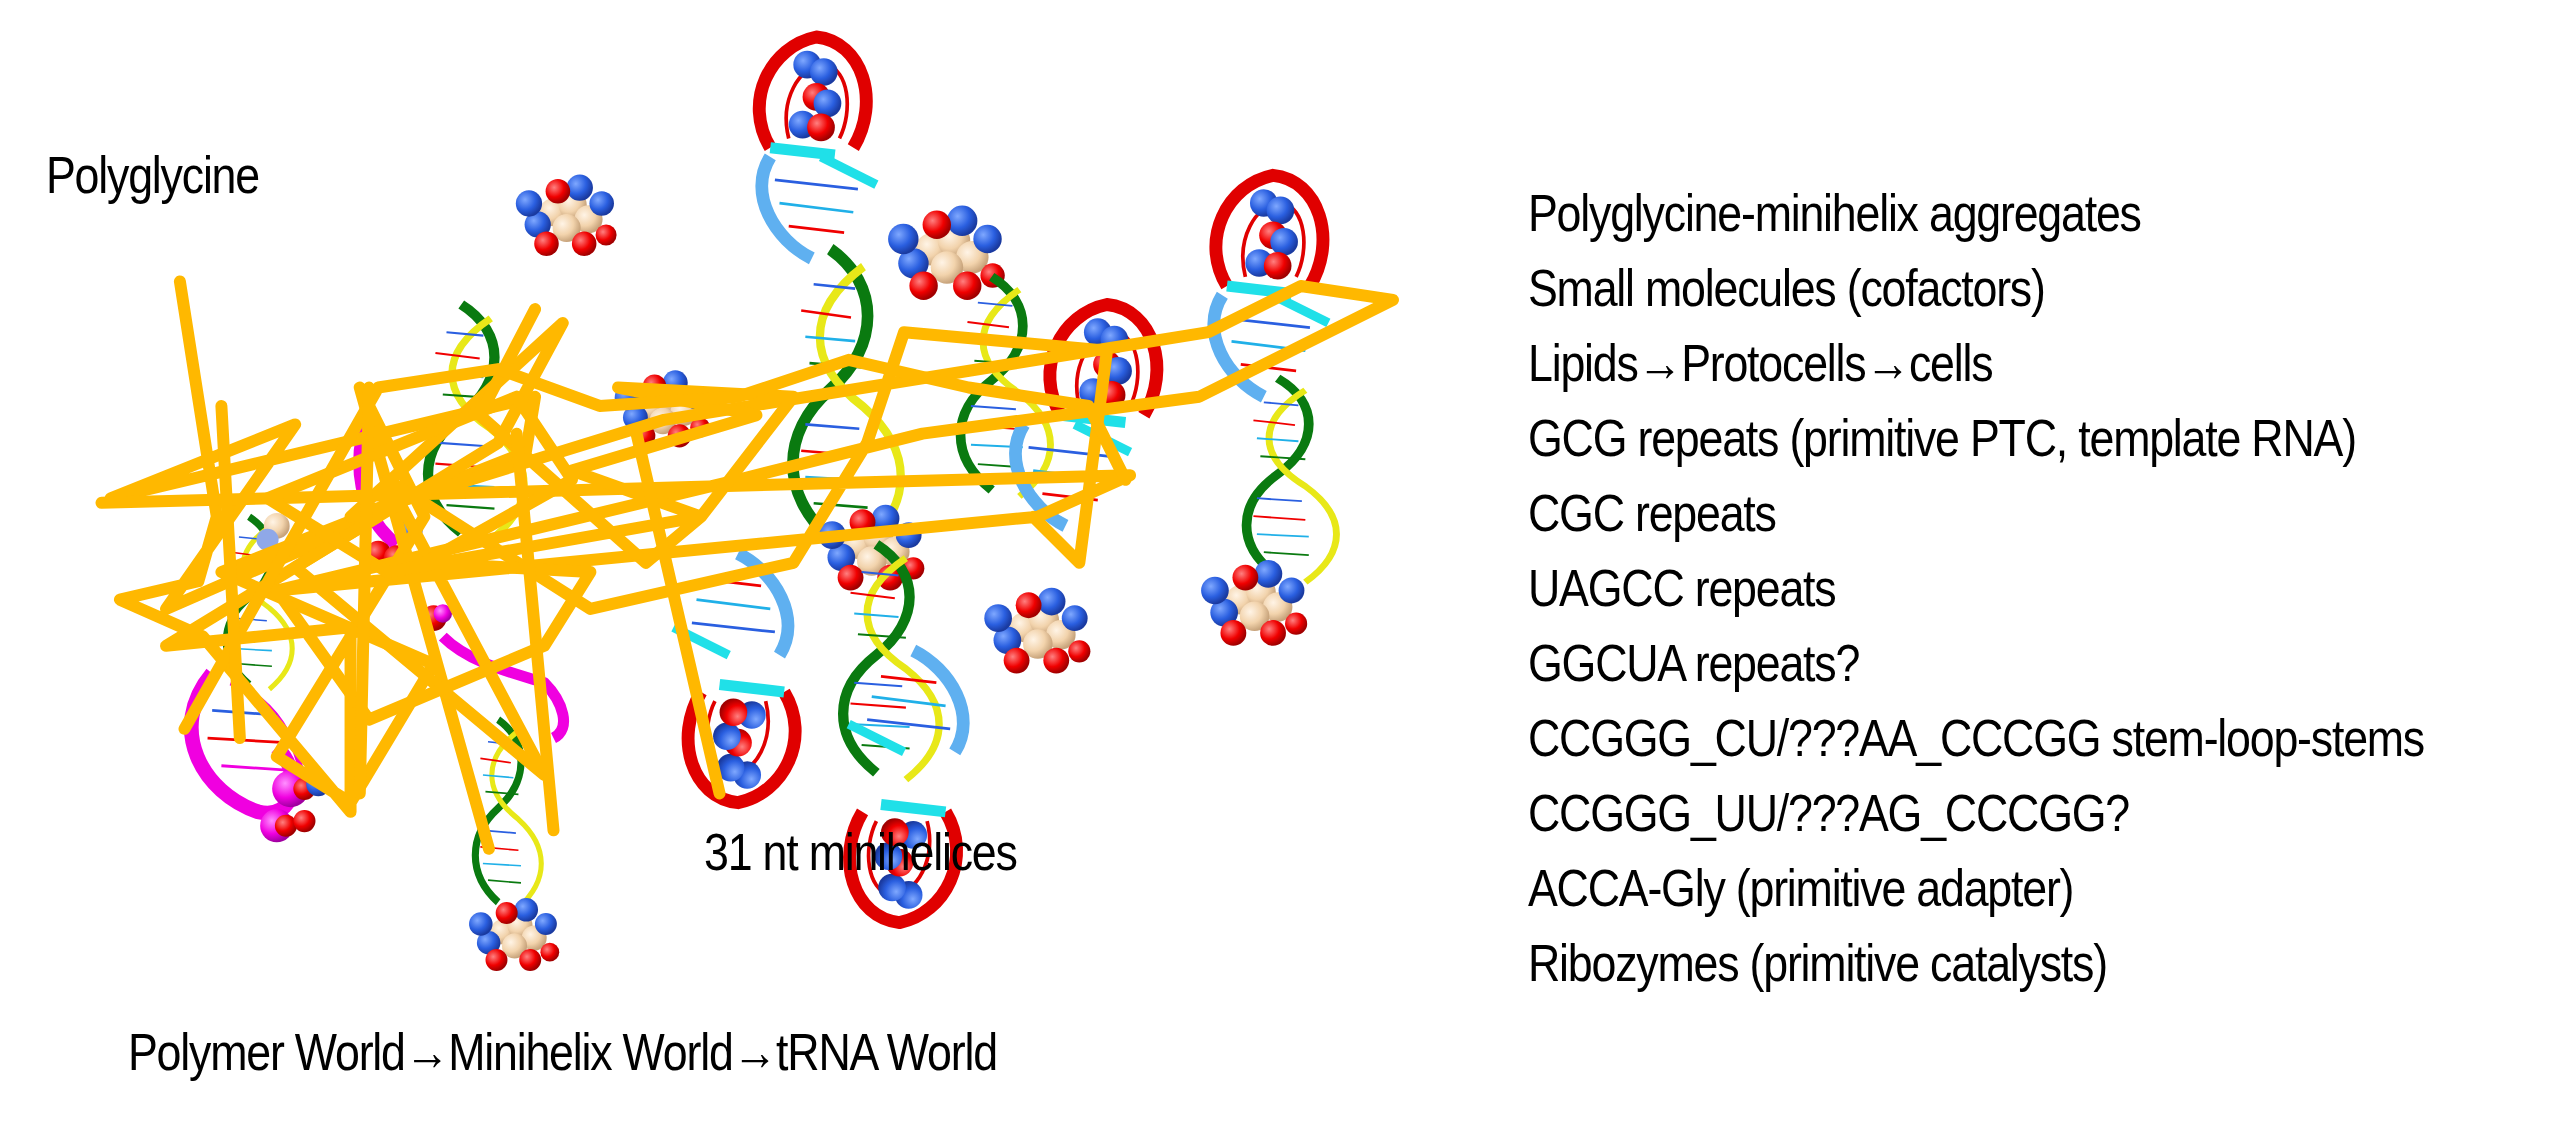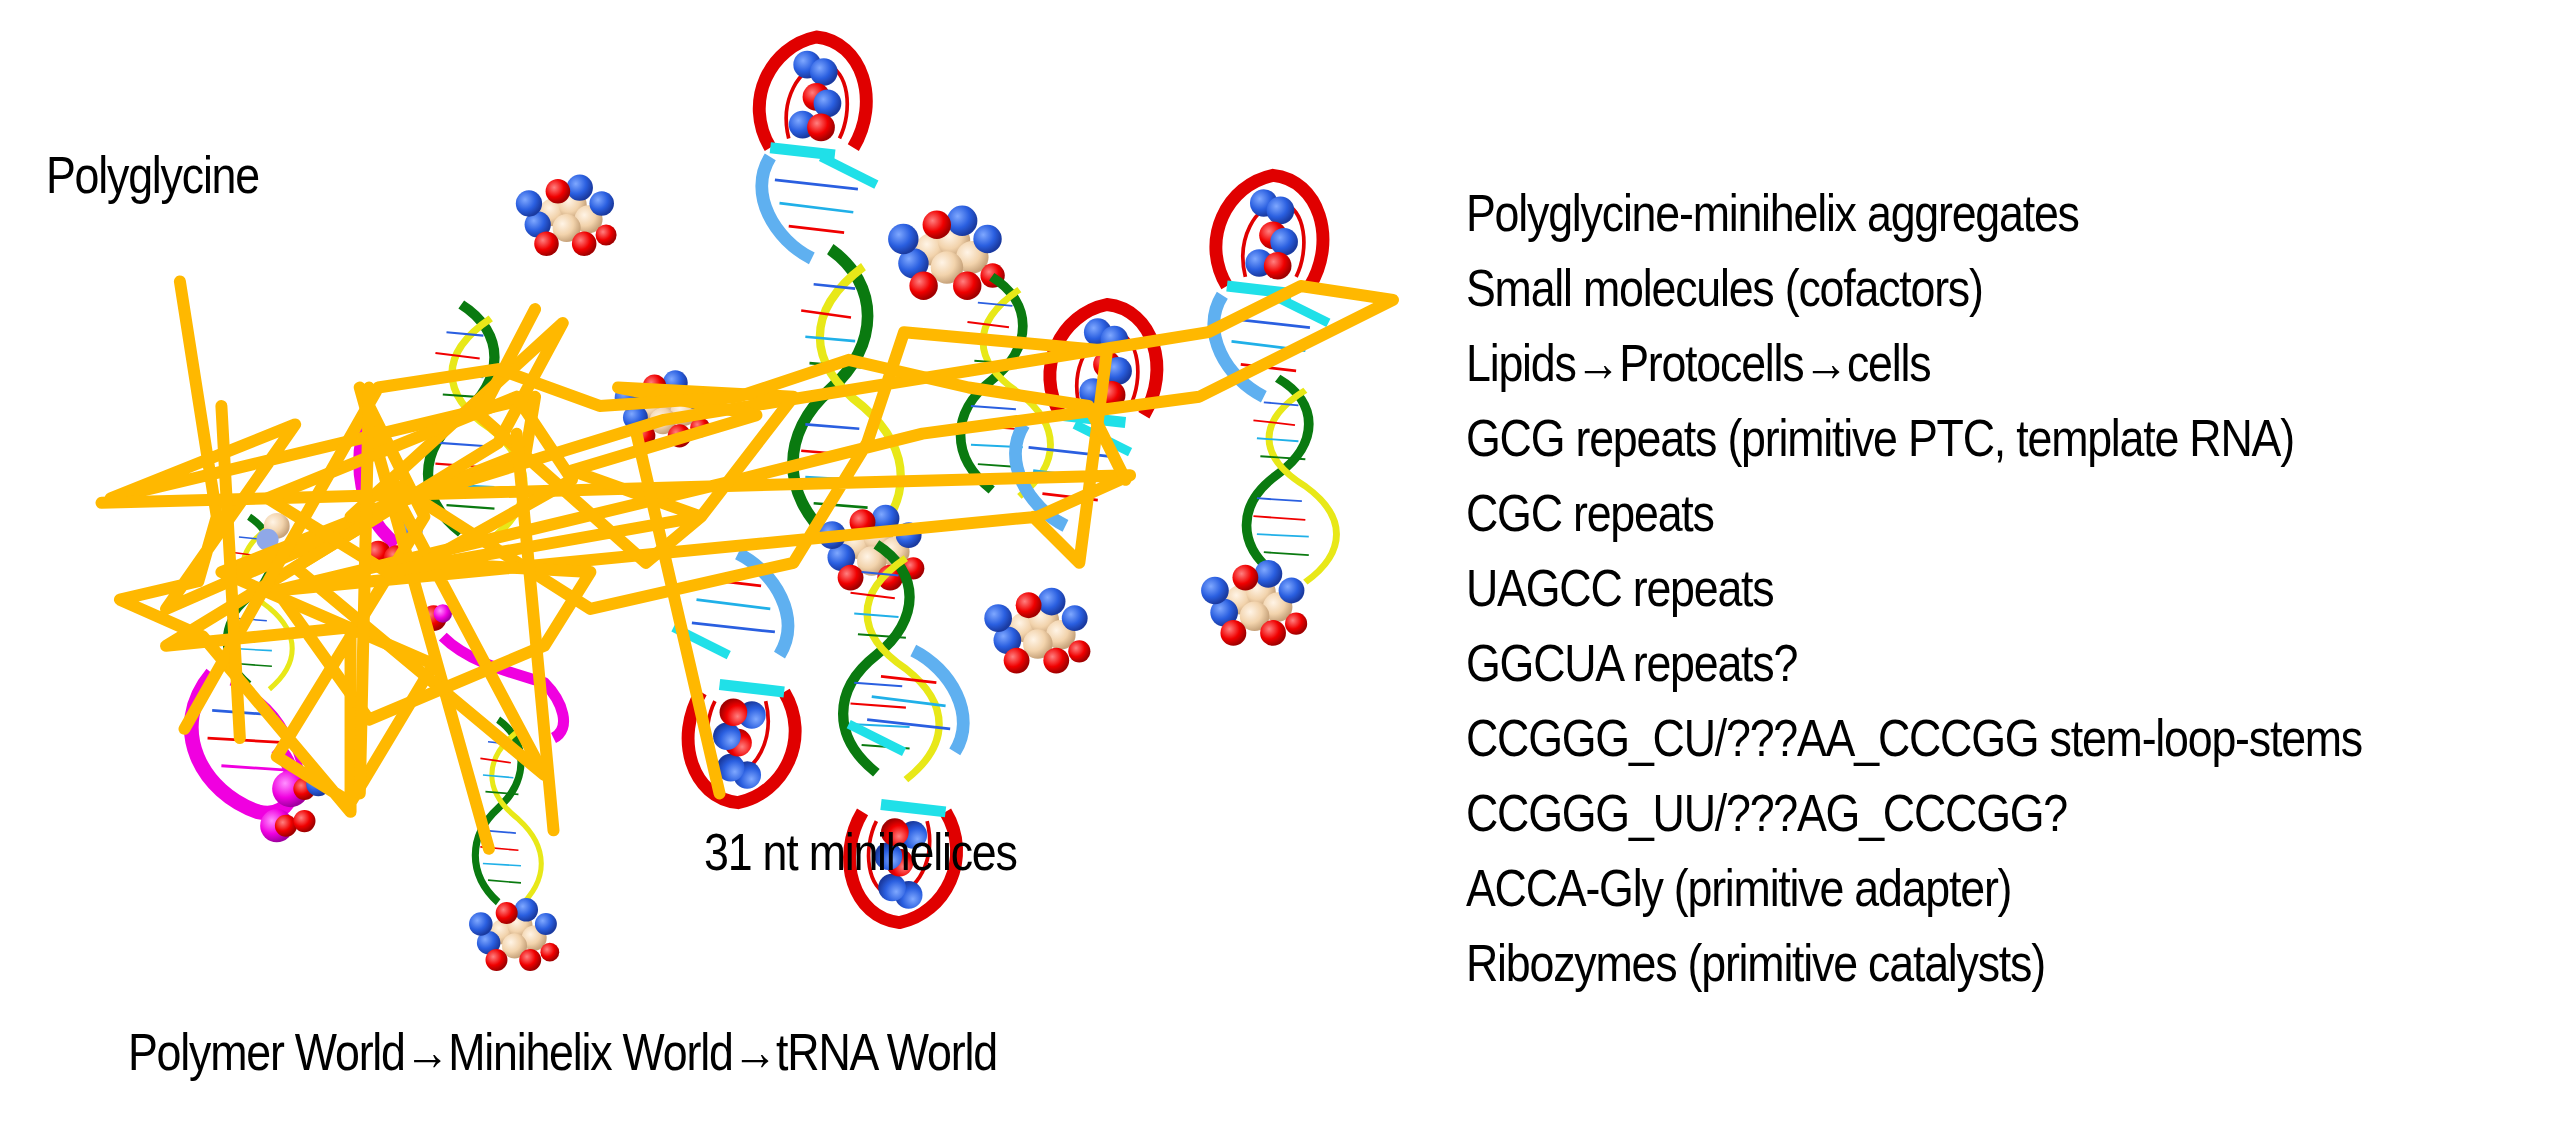--- a/index.html
+++ b/index.html
@@ -1,21 +1,21 @@
 <!DOCTYPE html>
 <html style="font-size:14.8px"><head>
 <meta charset="utf-8">
 <style>
   html, body { margin: 0; padding: 0; background: #ffffff; }
   body { width: 2576px; height: 1124px; position: relative; overflow: hidden;
          font-family: "Liberation Sans", "DejaVu Sans", sans-serif; color: #000; }
   .label { position: absolute; font-size: 52px; line-height: 1; white-space: nowrap;
            letter-spacing: -1.4px; transform: scaleX(0.86); transform-origin: left top; }
   #illustration { position: absolute; left: 0; top: 0; width: 1476px; height: 978px; }
-  .list { position: absolute; left: 1466px; top: 184px; margin: 0; padding: 0; list-style: none; }
+  .list { position: absolute; left: 1528px; top: 184px; margin: 0; padding: 0; list-style: none; }
   .list li { font-size: 52px; height: 75px; line-height: 59px; white-space: nowrap;
              letter-spacing: -1.4px; transform: scaleX(0.86); transform-origin: left top; }
 </style>
 </head>
 <body>
 
 <svg id="illustration" viewBox="0 0 1600 1060" xmlns="http://www.w3.org/2000/svg">
   <defs>
     <radialGradient id="gBlue" cx="35%" cy="35%" r="65%">
       <stop offset="0%" stop-color="#7fa8ff"></stop>

